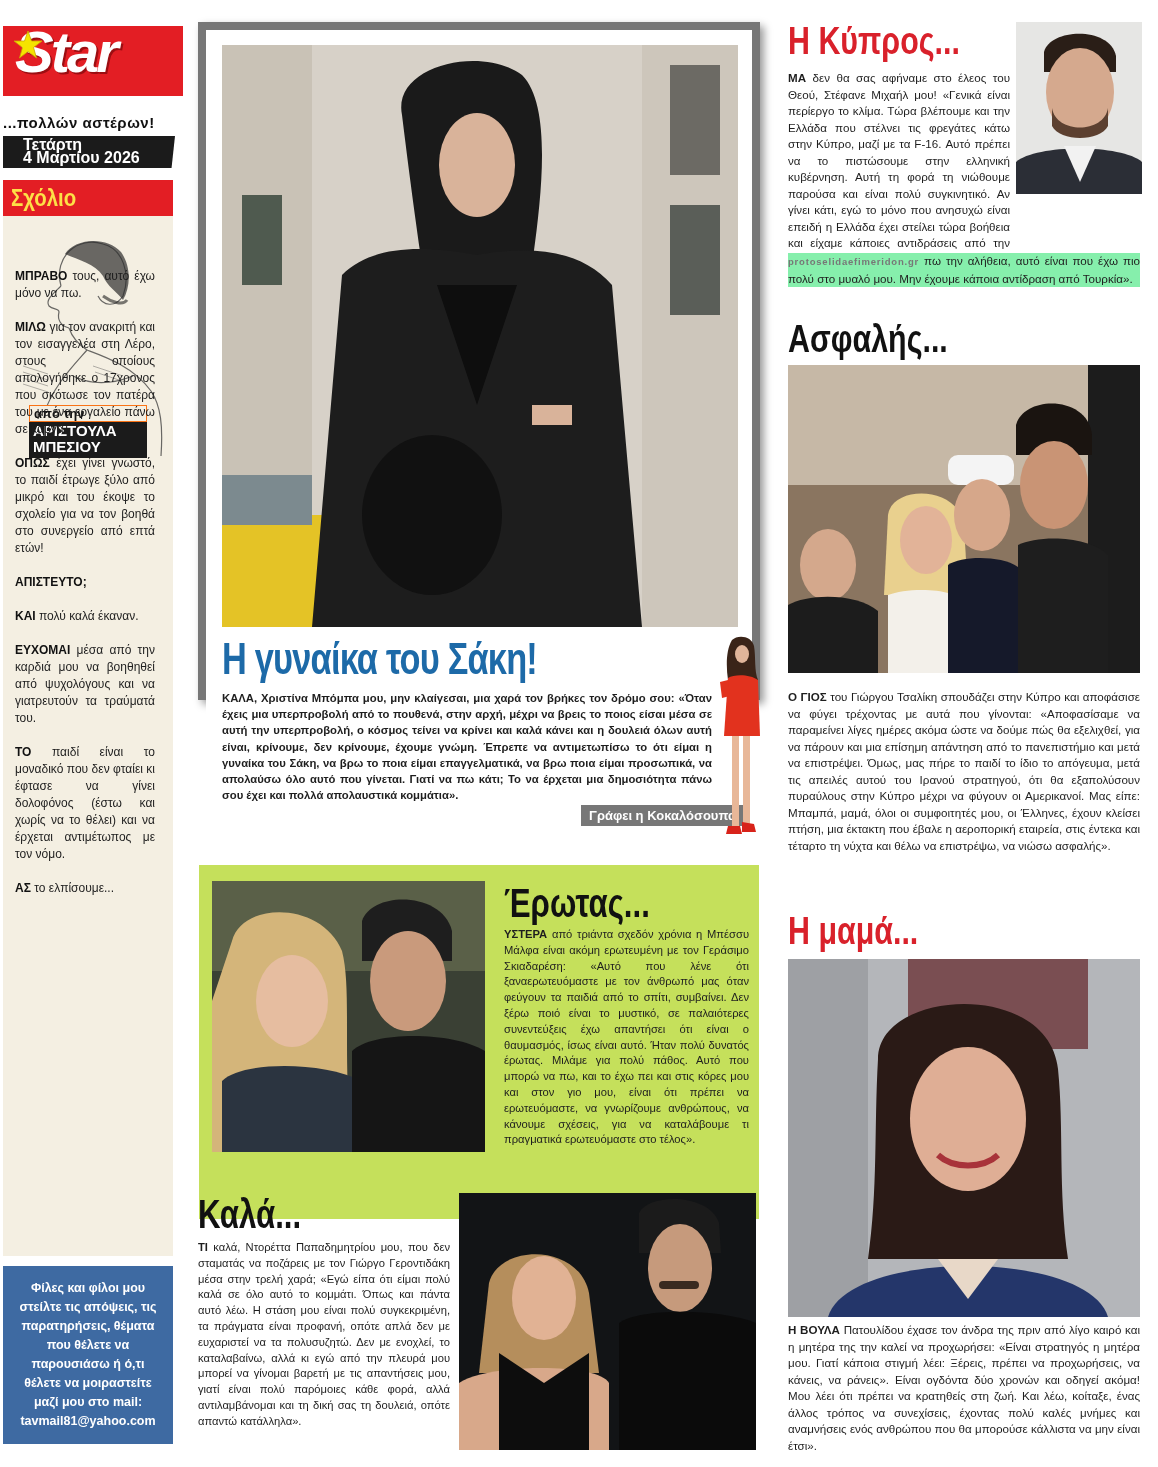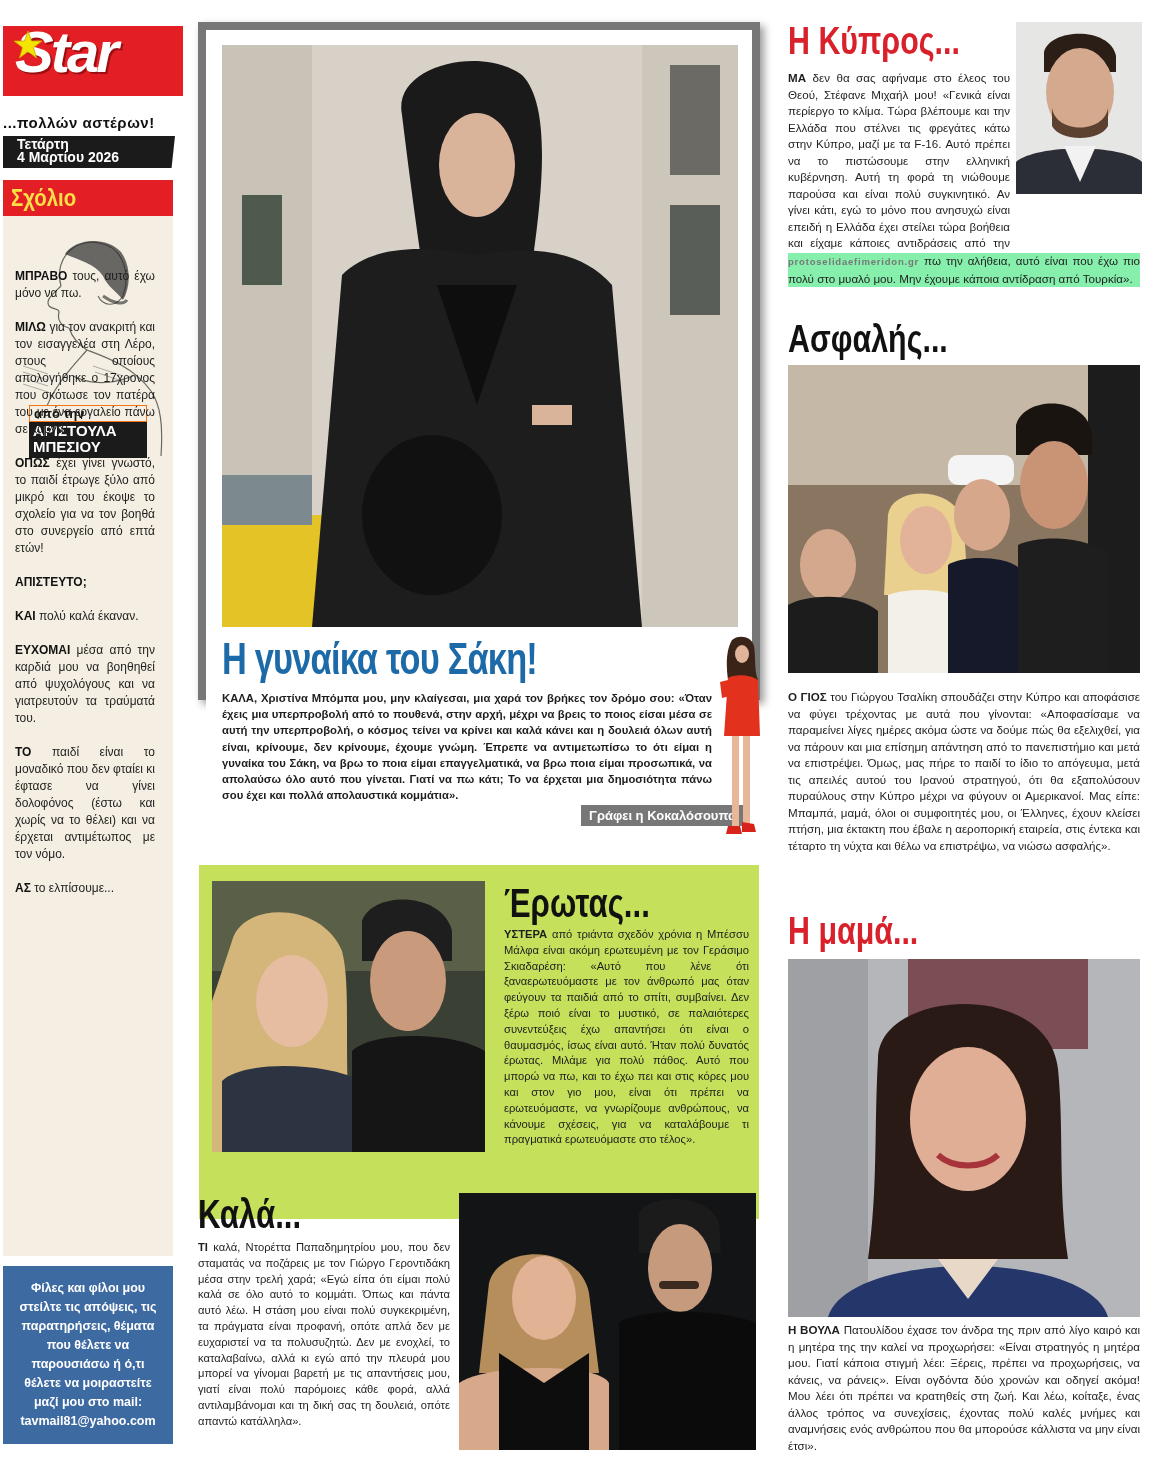--- a/index.html
+++ b/index.html
@@ -5,21 +5,21 @@
   * { box-sizing: border-box; margin: 0; padding: 0; }
   html, body { width: 1158px; height: 1467px; background: #fff; overflow: hidden; }
   body { position: relative; font-family: "Liberation Sans", sans-serif; color: #1a1a1a; }
 
   
   .left-col { position: absolute; left: 0; top: 0; width: 185px; height: 1467px; }
   .logo { position: absolute; left: 3px; top: 26px; width: 180px; height: 70px; background: #e31e24; overflow: hidden; }
   .logo-text { position: absolute; left: 12px; top: -8px; font-family: "Liberation Sans", sans-serif; font-weight: bold; font-style: italic; font-size: 58px; color: #fff; letter-spacing: -3px; text-shadow: 2px 2px 0 #9c0e12; }
   .logo-star { position: absolute; left: 10px; top: 4px; width: 30px; height: 30px; }
   .tagline { position: absolute; left: 3px; top: 114px; font-size: 15px; font-weight: bold; letter-spacing: 0.5px; color: #111; }
-  .date-box { position: absolute; left: 3px; top: 136px; width: 172px; height: 32px; background: #1b1b1b; color: #fff; padding: 2px 14px; font-size: 14px; line-height: 13px; font-weight: bold; clip-path: polygon(0 0, 100% 0, 98% 100%, 0 100%); }
+  .date-box { position: absolute; left: 3px; top: 136px; width: 172px; height: 32px; background: #1b1b1b; color: #fff; padding: 2px 20px; font-size: 16px; line-height: 13px; font-weight: bold; clip-path: polygon(0 0, 100% 0, 98% 100%, 0 100%); }
   .sxolio-head { position: absolute; left: 3px; top: 180px; width: 170px; height: 36px; background: #e31e24; color: #fde047; padding-left: 8px; }
   .sxolio-head span { font-size: 24px; font-weight: bold; line-height: 36px; display: inline-block; transform: scaleX(0.85); transform-origin: left center; }
   .col-body { position: absolute; left: 3px; top: 216px; width: 170px; height: 1040px; background: #f4efe2; }
   .sketch { position: absolute; left: 0; top: 0; width: 170px; height: 240px; }
   .author-box { position: absolute; left: 26px; top: 189px; width: 118px; }
   .author-pre { background: #f4efe2; border: 1px solid #f97316; font-size: 13px; font-weight: bold; padding: 0 4px; height: 17px; line-height: 15px; color: #111; }
   .author-name { background: #1b1b1b; color: #fff; font-size: 15px; font-weight: bold; line-height: 16px; padding: 1px 4px 3px; }
   .col-text { position: absolute; left: 15px; top: 268px; width: 140px; font-size: 12px; line-height: 17px; color: #1e1e1e; }
   .col-text p { margin-bottom: 17px; text-align: justify; }
   .col-text b { font-weight: bold; color: #111; }

